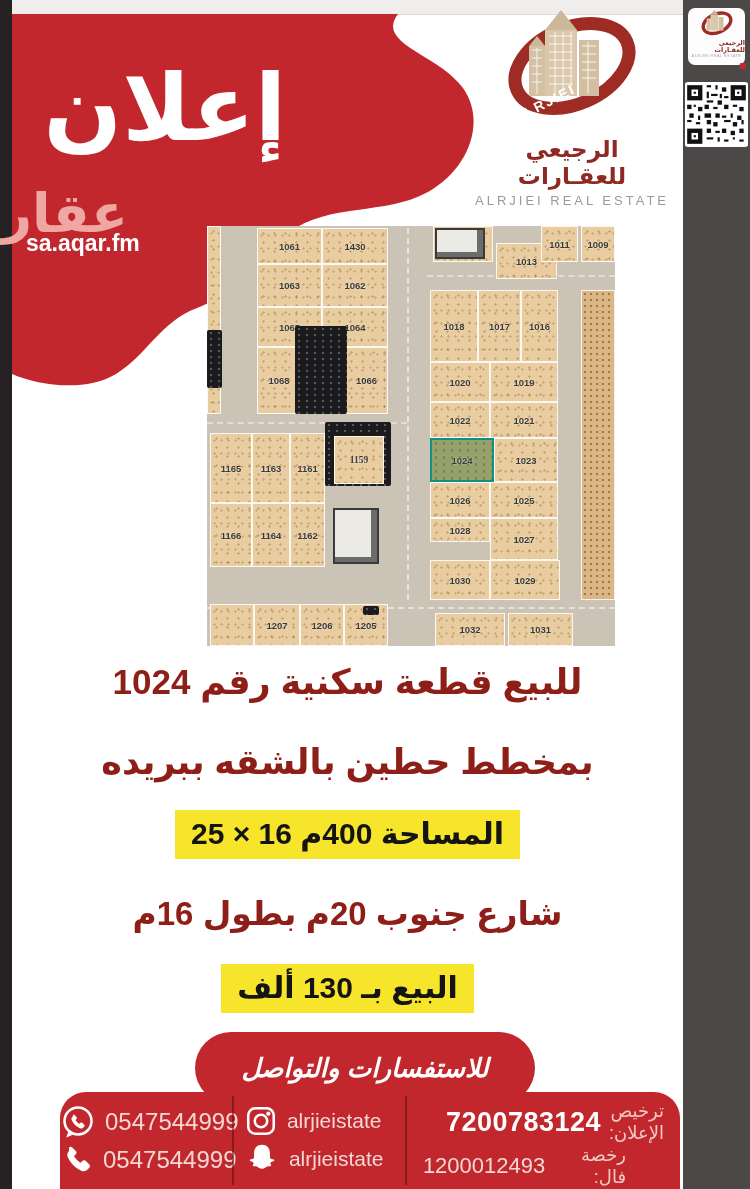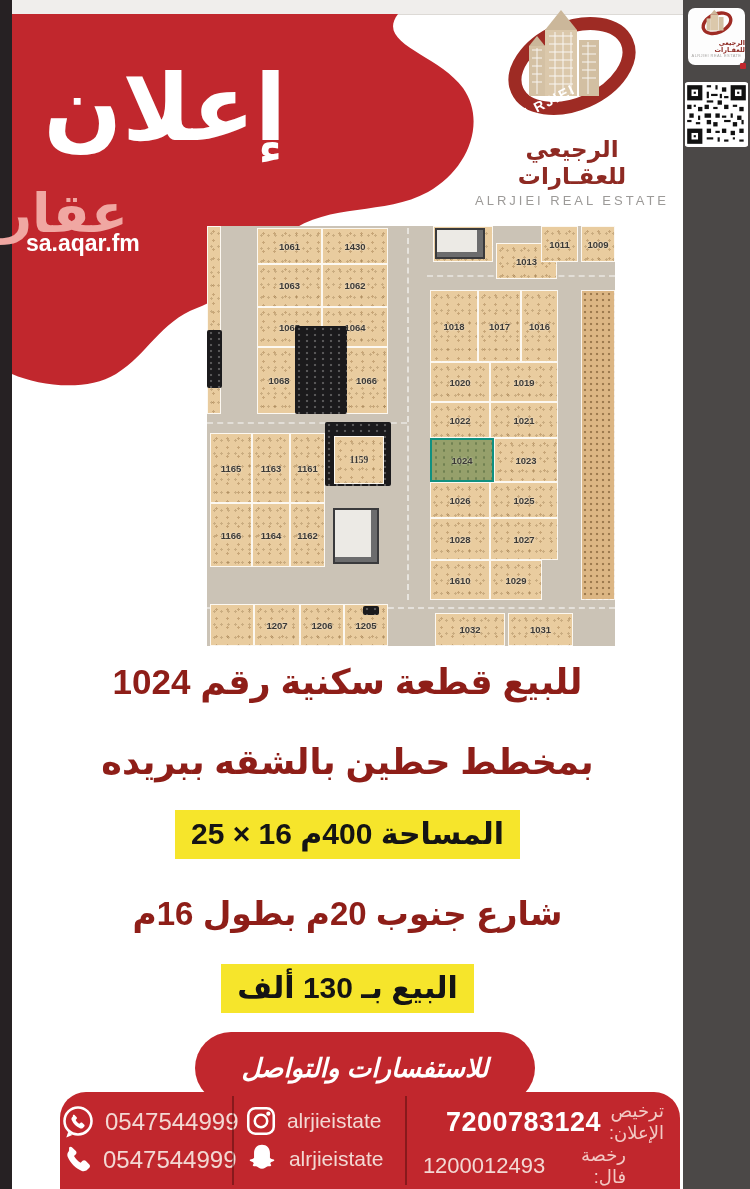--- a/index.html
+++ b/index.html
@@ -244,30 +244,30 @@
       </div>
       <div class="plot" style="left: 287px; top: 212px; width: 64px; height: 44px;">
         <span>1023</span>
       </div>
       <div class="plot" style="left: 223px; top: 256px; width: 60px; height: 36px;">
         <span>1026</span>
       </div>
       <div class="plot" style="left: 283px; top: 256px; width: 68px; height: 36px;">
         <span>1025</span>
       </div>
-      <div class="plot" style="left: 223px; top: 292px; width: 60px; height: 42px;">
+      <div class="plot" style="left: 223px; top: 292px; width: 60px; height: 24px;">
         <span>1028</span>
       </div>
       <div class="plot" style="left: 283px; top: 292px; width: 68px; height: 42px;">
         <span>1027</span>
       </div>
       <div class="plot" style="left: 223px; top: 334px; width: 60px; height: 40px;">
-        <span>1610</span>
-      </div>
-      <div class="plot" style="left: 283px; top: 334px; width: 52px; height: 40px;">
+        <span>1030</span>
+      </div>
+      <div class="plot" style="left: 283px; top: 334px; width: 70px; height: 40px;">
         <span>1029</span>
       </div>
       <div class="plot shade" style="left: 374px; top: 64px; width: 34px; height: 310px;"></div>
       <div class="plot" style="left: 228px; top: 387px; width: 70px; height: 33px;">
         <span>1032</span>
       </div>
       <div class="plot" style="left: 301px; top: 387px; width: 65px; height: 33px;">
         <span>1031</span>
       </div>
       <div class="plot" style="left: 3px; top: 207px; width: 42px; height: 70px;">

